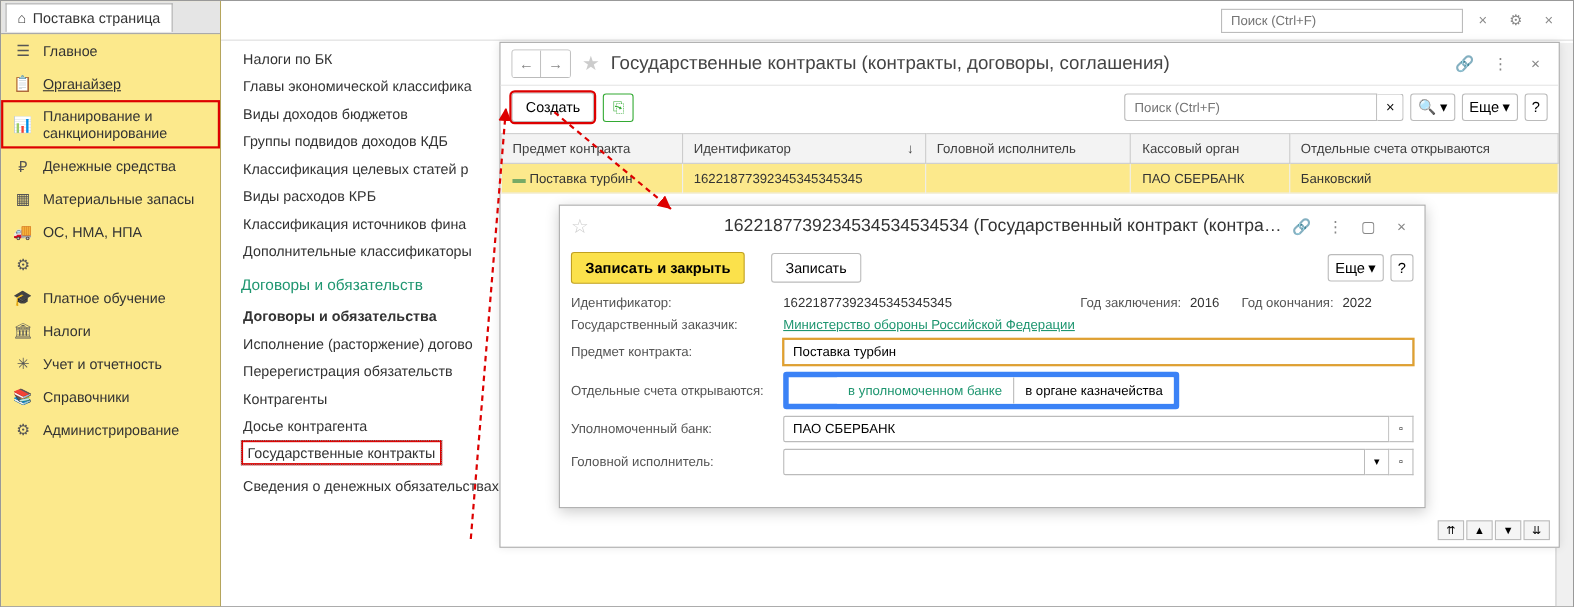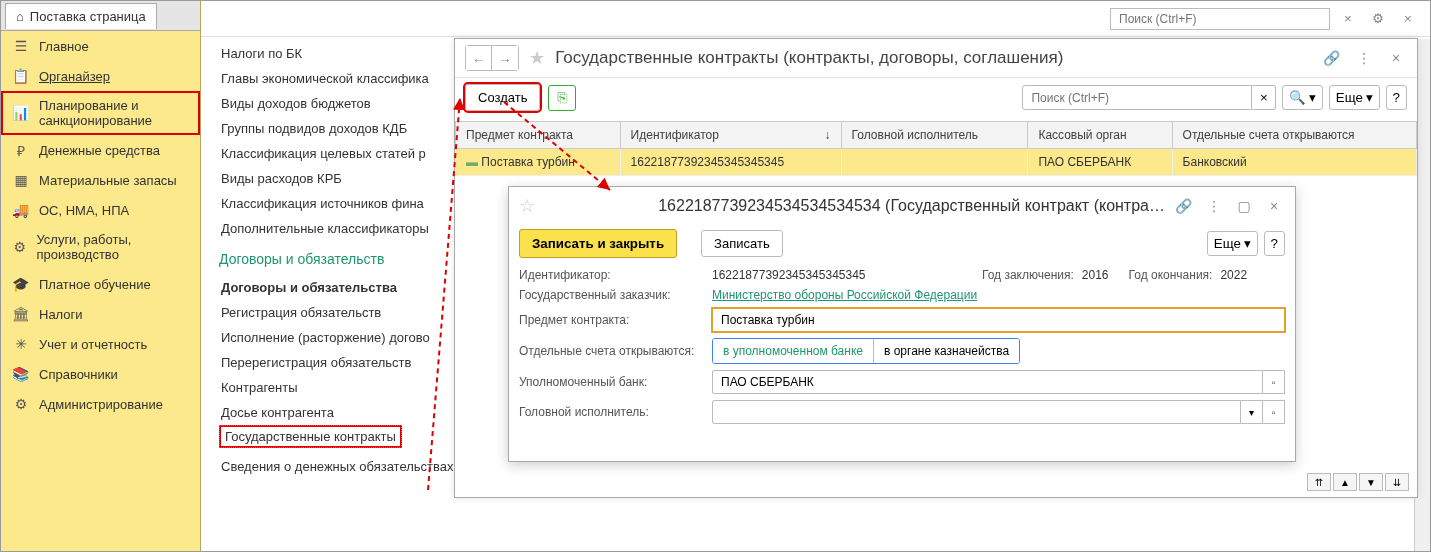--- a/index.html
+++ b/index.html
@@ -51,21 +51,21 @@
   .form-row { display: flex; align-items: center; margin-bottom: 6px; gap: 8px; }
   .form-label { width: 185px; color: #555; font-size: 12px; }
   .form-val { color: #333; font-size: 12px; }
   .link-val { color: #1f9670; text-decoration: underline; cursor: pointer; }
   .inline-label { color: #555; font-size: 12px; margin-left: 12px; }
   .form-input { border: 1px solid #bbb; padding: 4px 8px; flex: 1; font-size: 12px; }
   .form-input.hl { outline: 2px solid #e0a030; outline-offset: -1px; }
   .combo { display: flex; }
   .combo input { border: 1px solid #bbb; padding: 4px 8px; flex: 1; font-size: 12px; border-radius: 2px 0 0 2px; }
   .combo .cbtn { border: 1px solid #bbb; border-left: none; width: 22px; background: #fff; cursor: pointer; font-size: 10px; }
-  .seg { display: flex; border: 1px solid #3b82f6; border-radius: 3px; overflow: hidden; }
+  .seg { display: flex; border: 5px solid #3b82f6; border-radius: 3px; overflow: hidden; padding-left: 44px; }
   .seg button { border: none; padding: 5px 10px; background: #fff; font-size: 12px; cursor: pointer; }
   .seg button.active { color: #1f9670; }
   .seg button:not(:first-child) { border-left: 1px solid #bbb; }
   .nav-footer { position: absolute; right: 8px; bottom: 6px; display: flex; gap: 2px; }
   .nav-footer button { width: 24px; height: 18px; border: 1px solid #bbb; background: #f5f5f5; font-size: 10px; }
   .scroll-stub { position: absolute; right: 0; top: 38px; bottom: 0; width: 16px; background: #f0f0f0; border-left: 1px solid #ccc; }
   svg.arrow { position: absolute; pointer-events: none; }
 </style>
 </head>
 <body>
@@ -97,21 +97,20 @@
     <div class="side-item">
       <span class="side-icon">▦</span>
       <span class="lbl">Материальные запасы</span>
     </div>
     <div class="side-item">
       <span class="side-icon">🚚</span>
       <span class="lbl">ОС, НМА, НПА</span>
     </div>
     <div class="side-item">
       <span class="side-icon">⚙</span>
-      <span class="lbl">Услуги, работы, производство</span>
     </div>
     <div class="side-item">
       <span class="side-icon">🎓</span>
       <span class="lbl">Платное обучение</span>
     </div>
     <div class="side-item">
       <span class="side-icon">🏛</span>
       <span class="lbl">Налоги</span>
     </div>
     <div class="side-item">
@@ -141,21 +140,20 @@
       <div class="sub-link">Главы экономической классифика</div>
       <div class="sub-link">Виды доходов бюджетов</div>
       <div class="sub-link">Группы подвидов доходов КДБ</div>
       <div class="sub-link">Классификация целевых статей р</div>
       <div class="sub-link">Виды расходов КРБ</div>
       <div class="sub-link">Классификация источников фина</div>
       <div class="sub-link">Дополнительные классификаторы</div>
 
       <div class="sub-title">Договоры и обязательств</div>
       <div class="sub-link bold">Договоры и обязательства</div>
-      <div class="sub-link">Регистрация обязательств</div>
       <div class="sub-link">Исполнение (расторжение) догово</div>
       <div class="sub-link">Перерегистрация обязательств</div>
       <div class="sub-link">Контрагенты</div>
       <div class="sub-link">Досье контрагента</div>
       <div><span class="sub-link boxed dotted">Государственные контракты</span></div>
       <div class="sub-link" style="margin-top:6px;">Сведения о денежных обязательствах</div>
     </div>
 
     <div class="scroll-stub"></div>
   </div>

